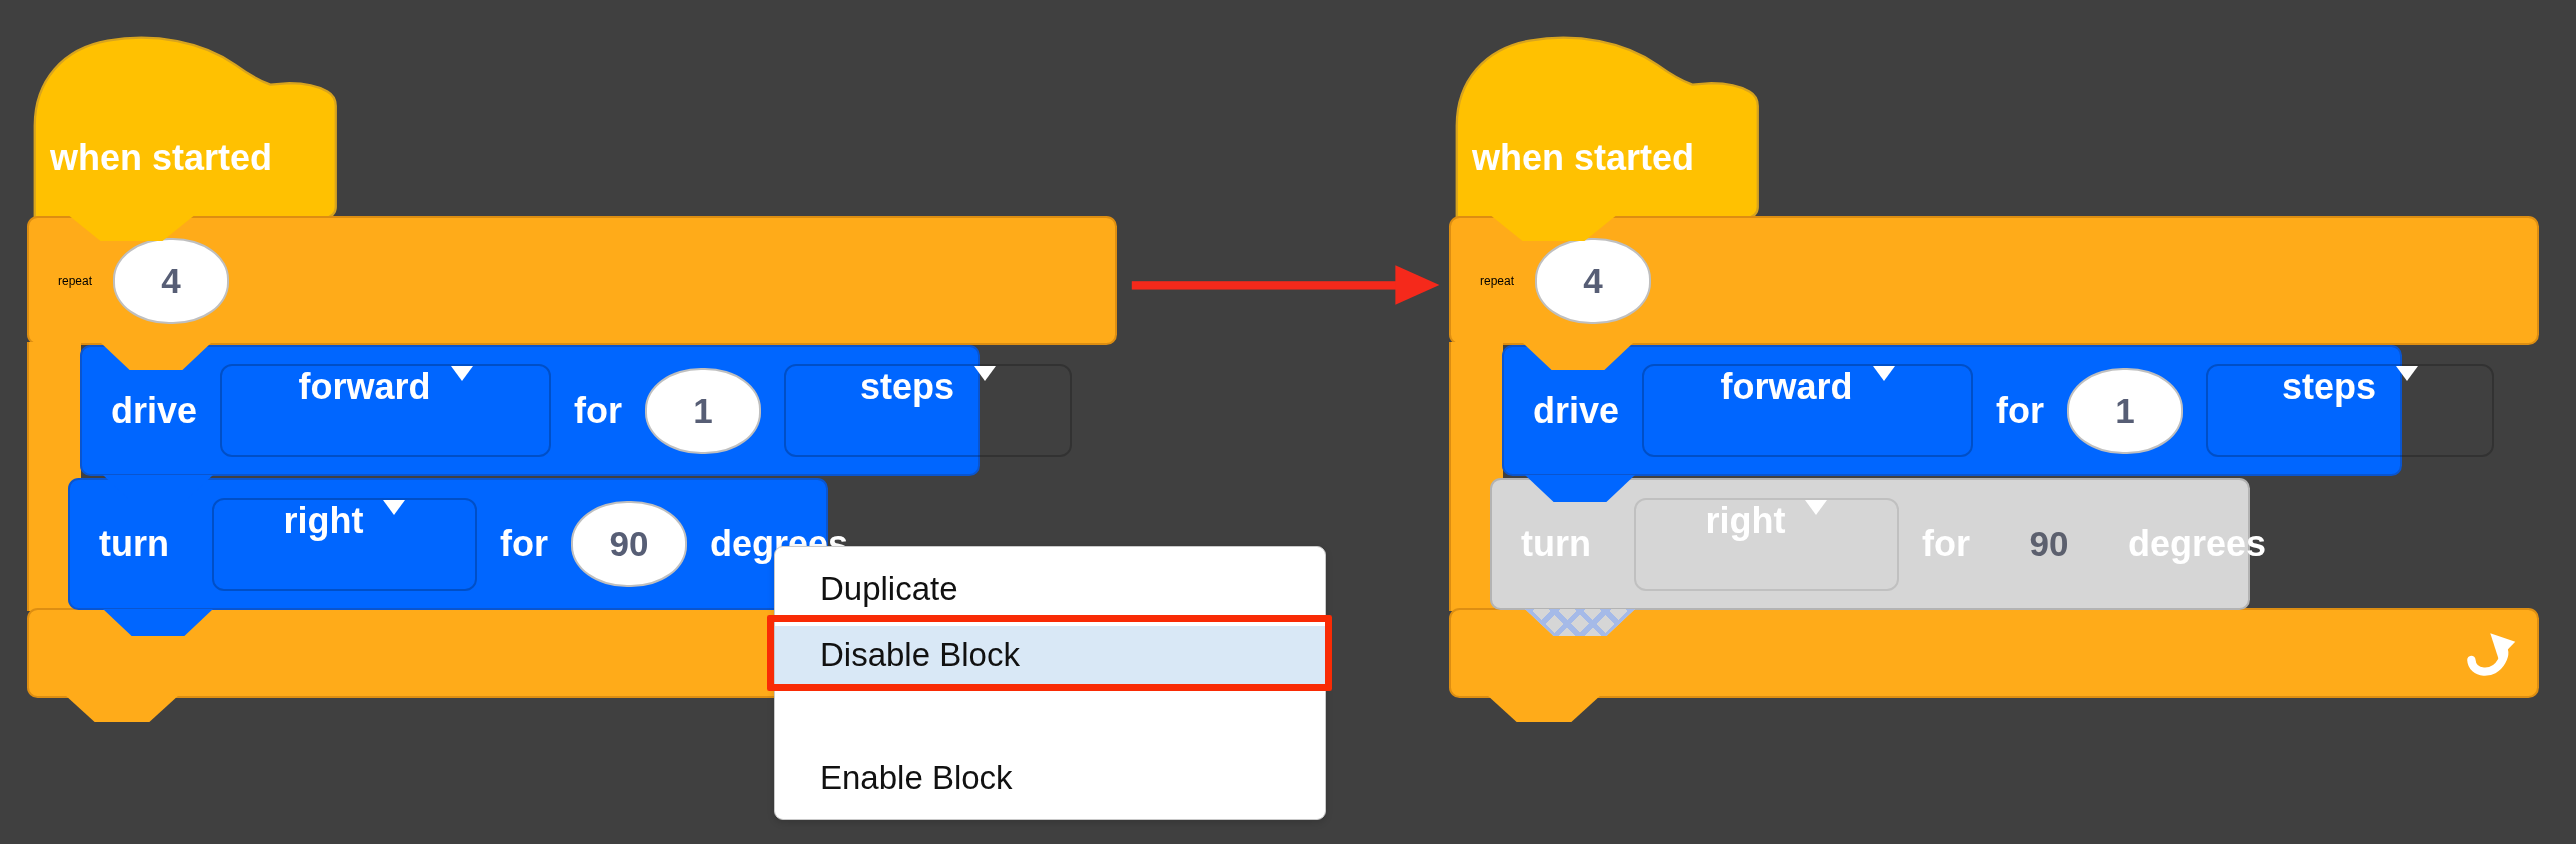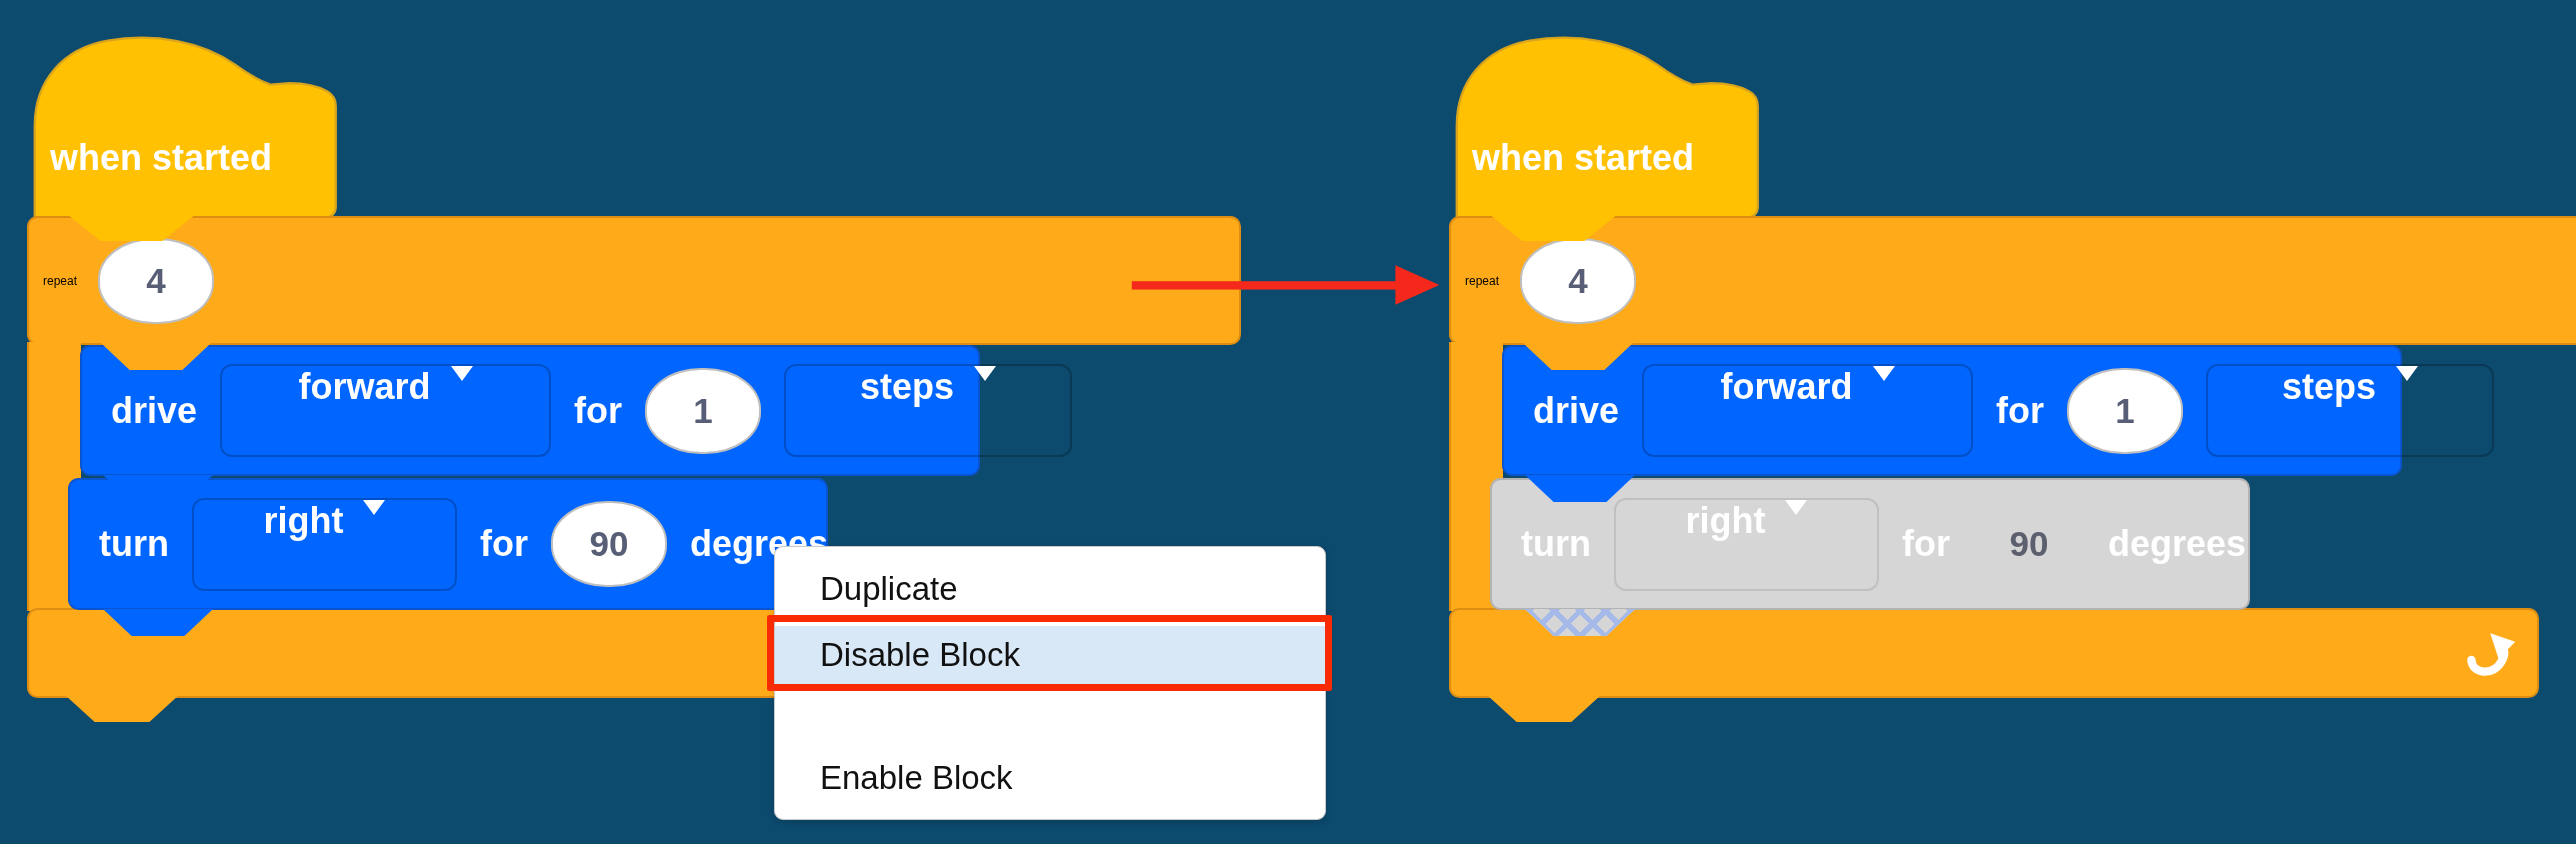--- a/index.html
+++ b/index.html
@@ -1,37 +1,37 @@
 <!DOCTYPE html>
 <html style="--hat-fill: #FFC101; --hat-border: #D8A41E; --loop-fill: #FFAB19; --loop-border: #DD8E12; --move-fill: #0066FF; --move-border: #0A55CF; --disabled-fill: #D6D6D6; --disabled-line: #A5BAE8; --disabled-border: #B3B3B3; --value-text: #575E75; --menu-border: #C9C9C9; --menu-text: #111111; --menu-disabled-text: #C3C3C3; --menu-highlight: #D9E8F6; --annotation-red: #F92B05; --arrow-red: #F5291B;font-size:12px"><head>
 <meta charset="utf-8">
 <style>
   html,body{margin:0;padding:0;background:#ffffff;}
   #canvas{
     position:relative; width:2576px; height:845px; overflow:hidden;
-    font-family:"Liberation Sans","DejaVu Sans",sans-serif; background:#0c4a6e;
+    font-family:"Liberation Sans","DejaVu Sans",sans-serif; background:#404040;
   }
   .stack{position:absolute;top:0;left:0;width:1292px;height:845px;}
   .stack.right{left:1422px;}
 
   
   .abs{position:absolute;box-sizing:border-box;}
   .hat-svg{left:27px;top:33px;width:315px;height:187px;}
   .hat-label{left:50px;top:137px;width:274px;height:41px;
     font-size:36px;font-weight:bold;color:#fff;line-height:41px;}
   .bump{position:absolute;height:27px;box-sizing:border-box;
     clip-path:polygon(0 0,100% 0,74% 100%,26% 100%);}
   .bump.hat-bump{left:67px;top:214px;width:129px;background:var(--hat-fill);}
   .bump.orange{background:var(--loop-fill);}
   .bump.blue{background:var(--move-fill);}
   .bump.hatch-bump{background-color:var(--disabled-fill);}
 
-  .bar-top{left:27px;top:216px;width:1214px;height:129px;
+  .bar-top{left:27px;top:216px;width:1090px;height:129px;
     background:var(--loop-fill);border:2.3px solid var(--loop-border);border-radius:10.6px;
-    display:flex;align-items:center;gap:21px;padding:0 14px;}
+    display:flex;align-items:center;gap:21px;padding:0 29px;}
   .spine{left:27px;top:342px;width:54px;height:269px;background:var(--loop-fill);
     border-left:2.3px solid var(--loop-border);}
   .bar-bottom{left:27px;top:608px;width:1090px;height:90px;
     background:var(--loop-fill);border:2.3px solid var(--loop-border);border-radius:10.6px;}
   .bump.bar-bottom-bump{left:65px;top:695px;width:114px;}
   .bump.inner-top-bump{left:101px;top:343px;width:110px;}
 
   .block{display:flex;align-items:center;gap:23px;padding:0 29px;
     border-radius:10.6px;color:#fff;font-size:36px;font-weight:bold;}
   .block.drive{left:80px;top:345px;width:900px;height:131px;
@@ -45,21 +45,21 @@
     background-color:var(--disabled-fill) !important;
     background-image:
       repeating-linear-gradient(45deg,var(--disabled-line) 0 5.3px,transparent 5.3px 18px),
       repeating-linear-gradient(-45deg,var(--disabled-line) 0 5.3px,transparent 5.3px 18px);
     border-color:var(--disabled-border) !important;
   }
 
   
   .dd{display:flex;align-items:flex-start;justify-content:center;gap:20px;
     height:89px;border-radius:12px;border:2.3px solid rgba(0,0,0,0.22);padding:0 28px;}
-  .dd-forward{min-width:271px;} .dd-right{min-width:205px;} .dd-steps{min-width:228px;}
+  .dd-forward{min-width:271px;} .dd-right{min-width:205px;margin-left:20px;} .dd-steps{min-width:228px;}
   .dd.ghost-dd{border-color:rgba(0,0,0,0.10);}
   .caret{width:0;height:0;border-left:11.4px solid transparent;
     border-right:11.4px solid transparent;border-top:15px solid #fff;}
   .oval{min-width:112px;height:82px;background:#fff;border:2.3px solid rgba(0,0,0,0.25);
     border-radius:56px/41px;display:flex;align-items:center;justify-content:center;
     color:var(--value-text);font-size:35px;font-weight:bold;}
   .ghost-num{min-width:112px;text-align:center;color:#5C606E;font-size:35px;font-weight:bold;}
 
   
   .loop-icon{position:absolute;right:21px;top:50%;transform:translateY(-50%);

